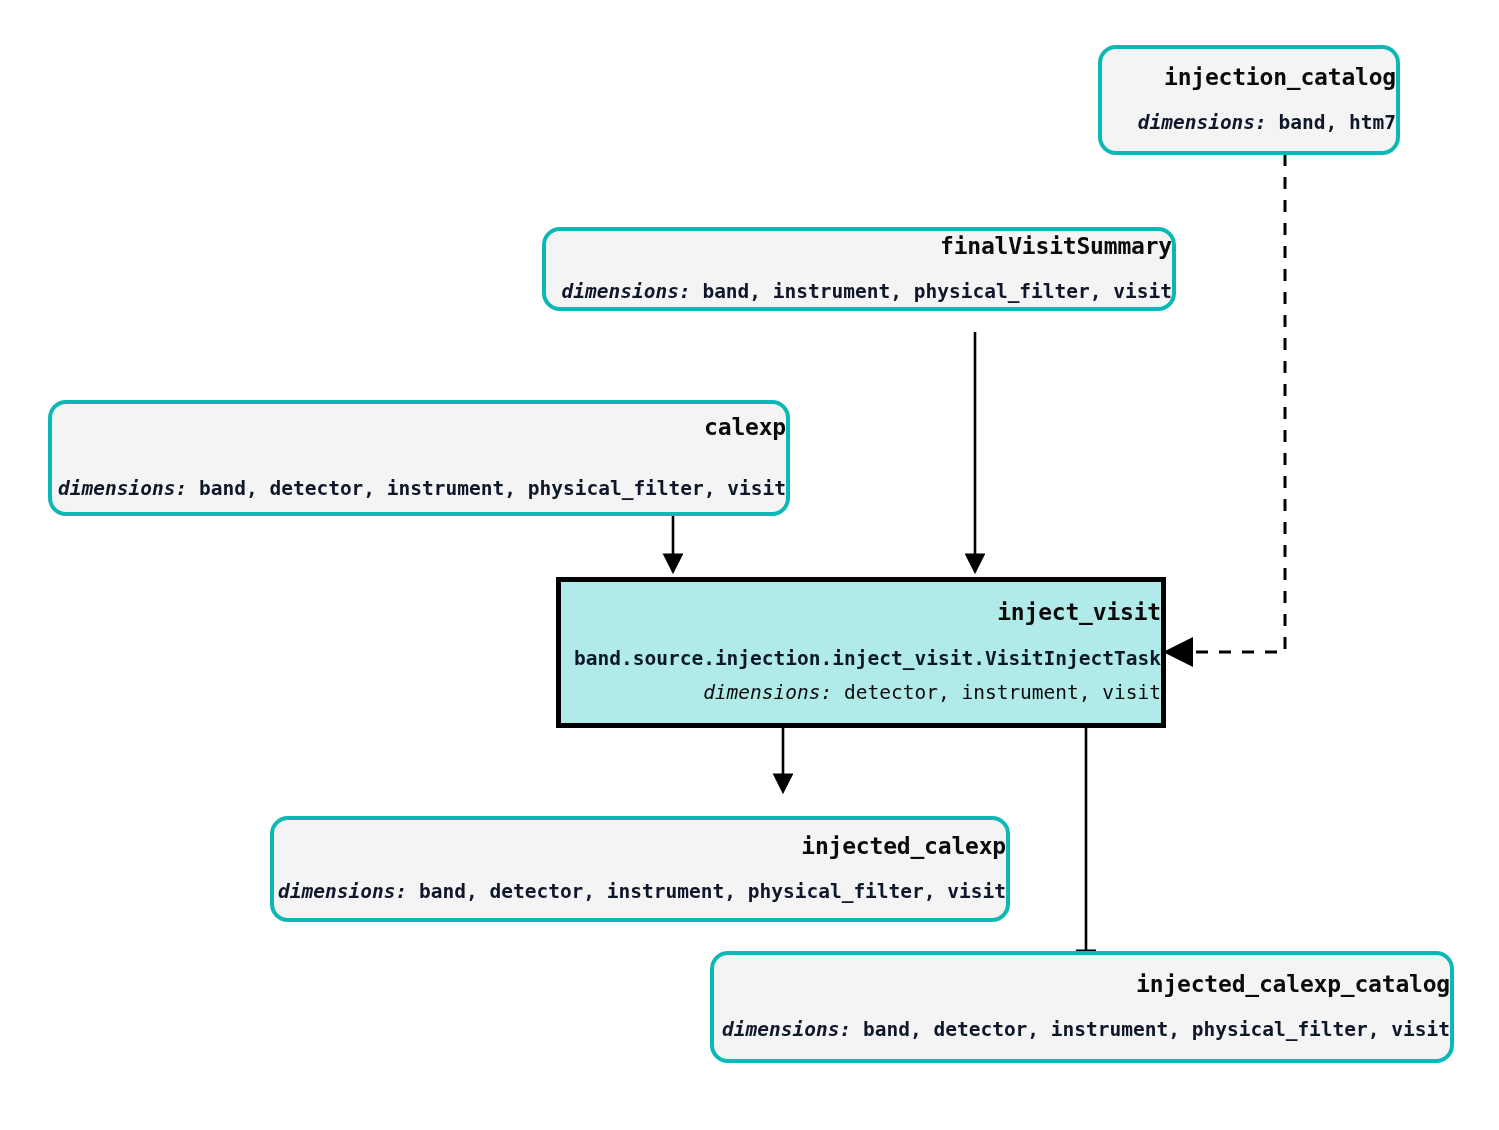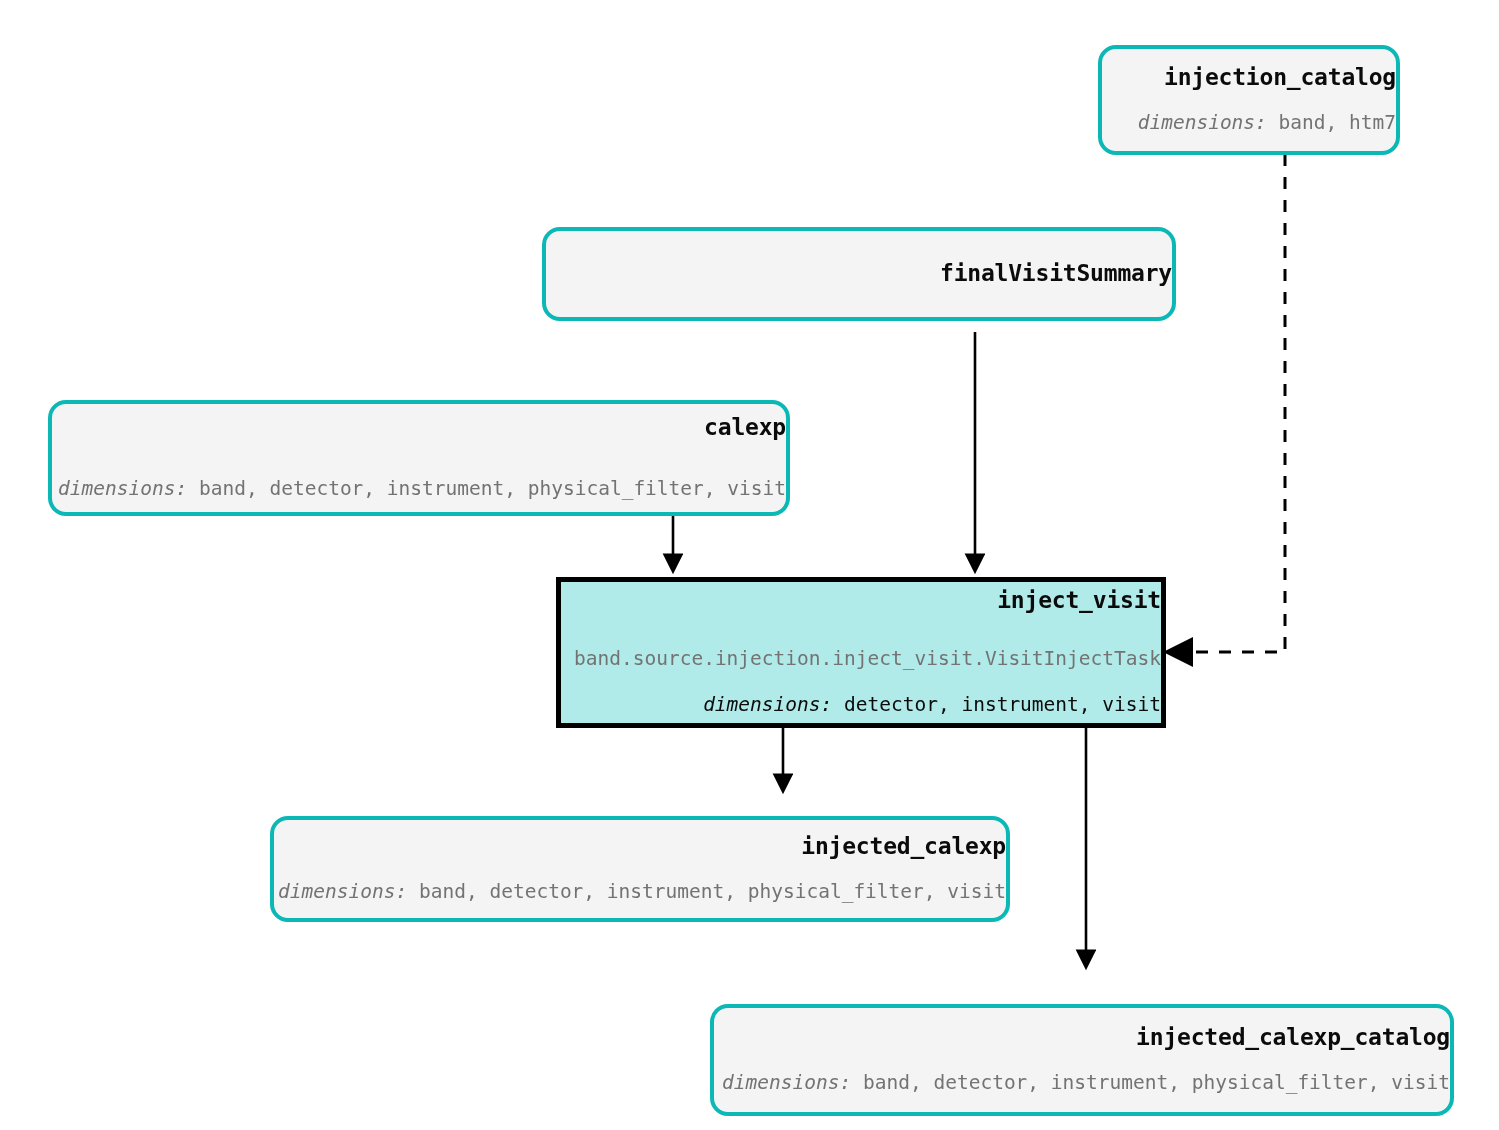--- a/index.html
+++ b/index.html
@@ -34,38 +34,38 @@
   }
   .dataset-node {
     background: #f4f4f4;
     border: 4px solid #0cb8b6;
     border-radius: 18px;
   }
   .task-node {
     background: #b0ebe9;
     border: 5px solid #000000;
     border-radius: 0;
-    gap: 12px;
   }
   .node-title {
     font-family: "DejaVu Sans Mono", monospace;
     font-weight: bold;
     font-size: 23px;
     color: #0b0b0b;
     letter-spacing: -0.2px;
     line-height: 1.1;
     white-space: nowrap;
   }
   .node-sub {
     font-family: "DejaVu Sans Mono", monospace;
     font-size: 19.5px;
-    color: #737373;
+    color: #0f172a;
     line-height: 1.15;
     white-space: nowrap;
     margin-top: 22px;
+    font-weight: bold;
   }
   .node-sub2 {
     font-family: "DejaVu Sans Mono", monospace;
     font-size: 19.5px;
     color: #0b0b0b;
     line-height: 1.15;
     white-space: nowrap;
     margin-top: 12px;
   }
   .dim-label {
@@ -109,22 +109,26 @@
   </svg>
 
   <div class="node dataset-node" style="left:1098px; top:45px; width:302px; height:110px;">
     <div class="node-title">injection_catalog</div>
     <div class="node-sub">
       <span class="dim-label">dimensions:</span>
       <span>band, htm7</span>
     </div>
   </div>
 
-  <div class="node dataset-node" style="left:542px; top:227px; width:634px; height:94px;padding-left:16px;">
+  <div class="node dataset-node" style="left:542px; top:227px; width:634px; height:84px;padding-left:16px;">
     <div class="node-title">finalVisitSummary</div>
+    <div class="node-sub">
+      <span class="dim-label">dimensions:</span>
+      <span>band, instrument, physical_filter, visit</span>
+    </div>
   </div>
 
   <div class="node dataset-node" style="left:48px; top:400px; width:742px; height:116px;gap:16px;">
     <div class="node-title">calexp</div>
     <div class="node-sub">
       <span class="dim-label">dimensions:</span>
       <span>band, detector, instrument, physical_filter, visit</span>
     </div>
   </div>
 
@@ -138,21 +142,21 @@
   </div>
 
   <div class="node dataset-node" style="left:270px; top:816px; width:740px; height:106px;">
     <div class="node-title">injected_calexp</div>
     <div class="node-sub">
       <span class="dim-label">dimensions:</span>
       <span>band, detector, instrument, physical_filter, visit</span>
     </div>
   </div>
 
-  <div class="node dataset-node" style="left:710px; top:1004px; width:744px; height:112px;">
+  <div class="node dataset-node" style="left:710px; top:951px; width:744px; height:112px;">
     <div class="node-title">injected_calexp_catalog</div>
     <div class="node-sub">
       <span class="dim-label">dimensions:</span>
       <span>band, detector, instrument, physical_filter, visit</span>
     </div>
   </div>
 
 </div>
 
 </body></html>

